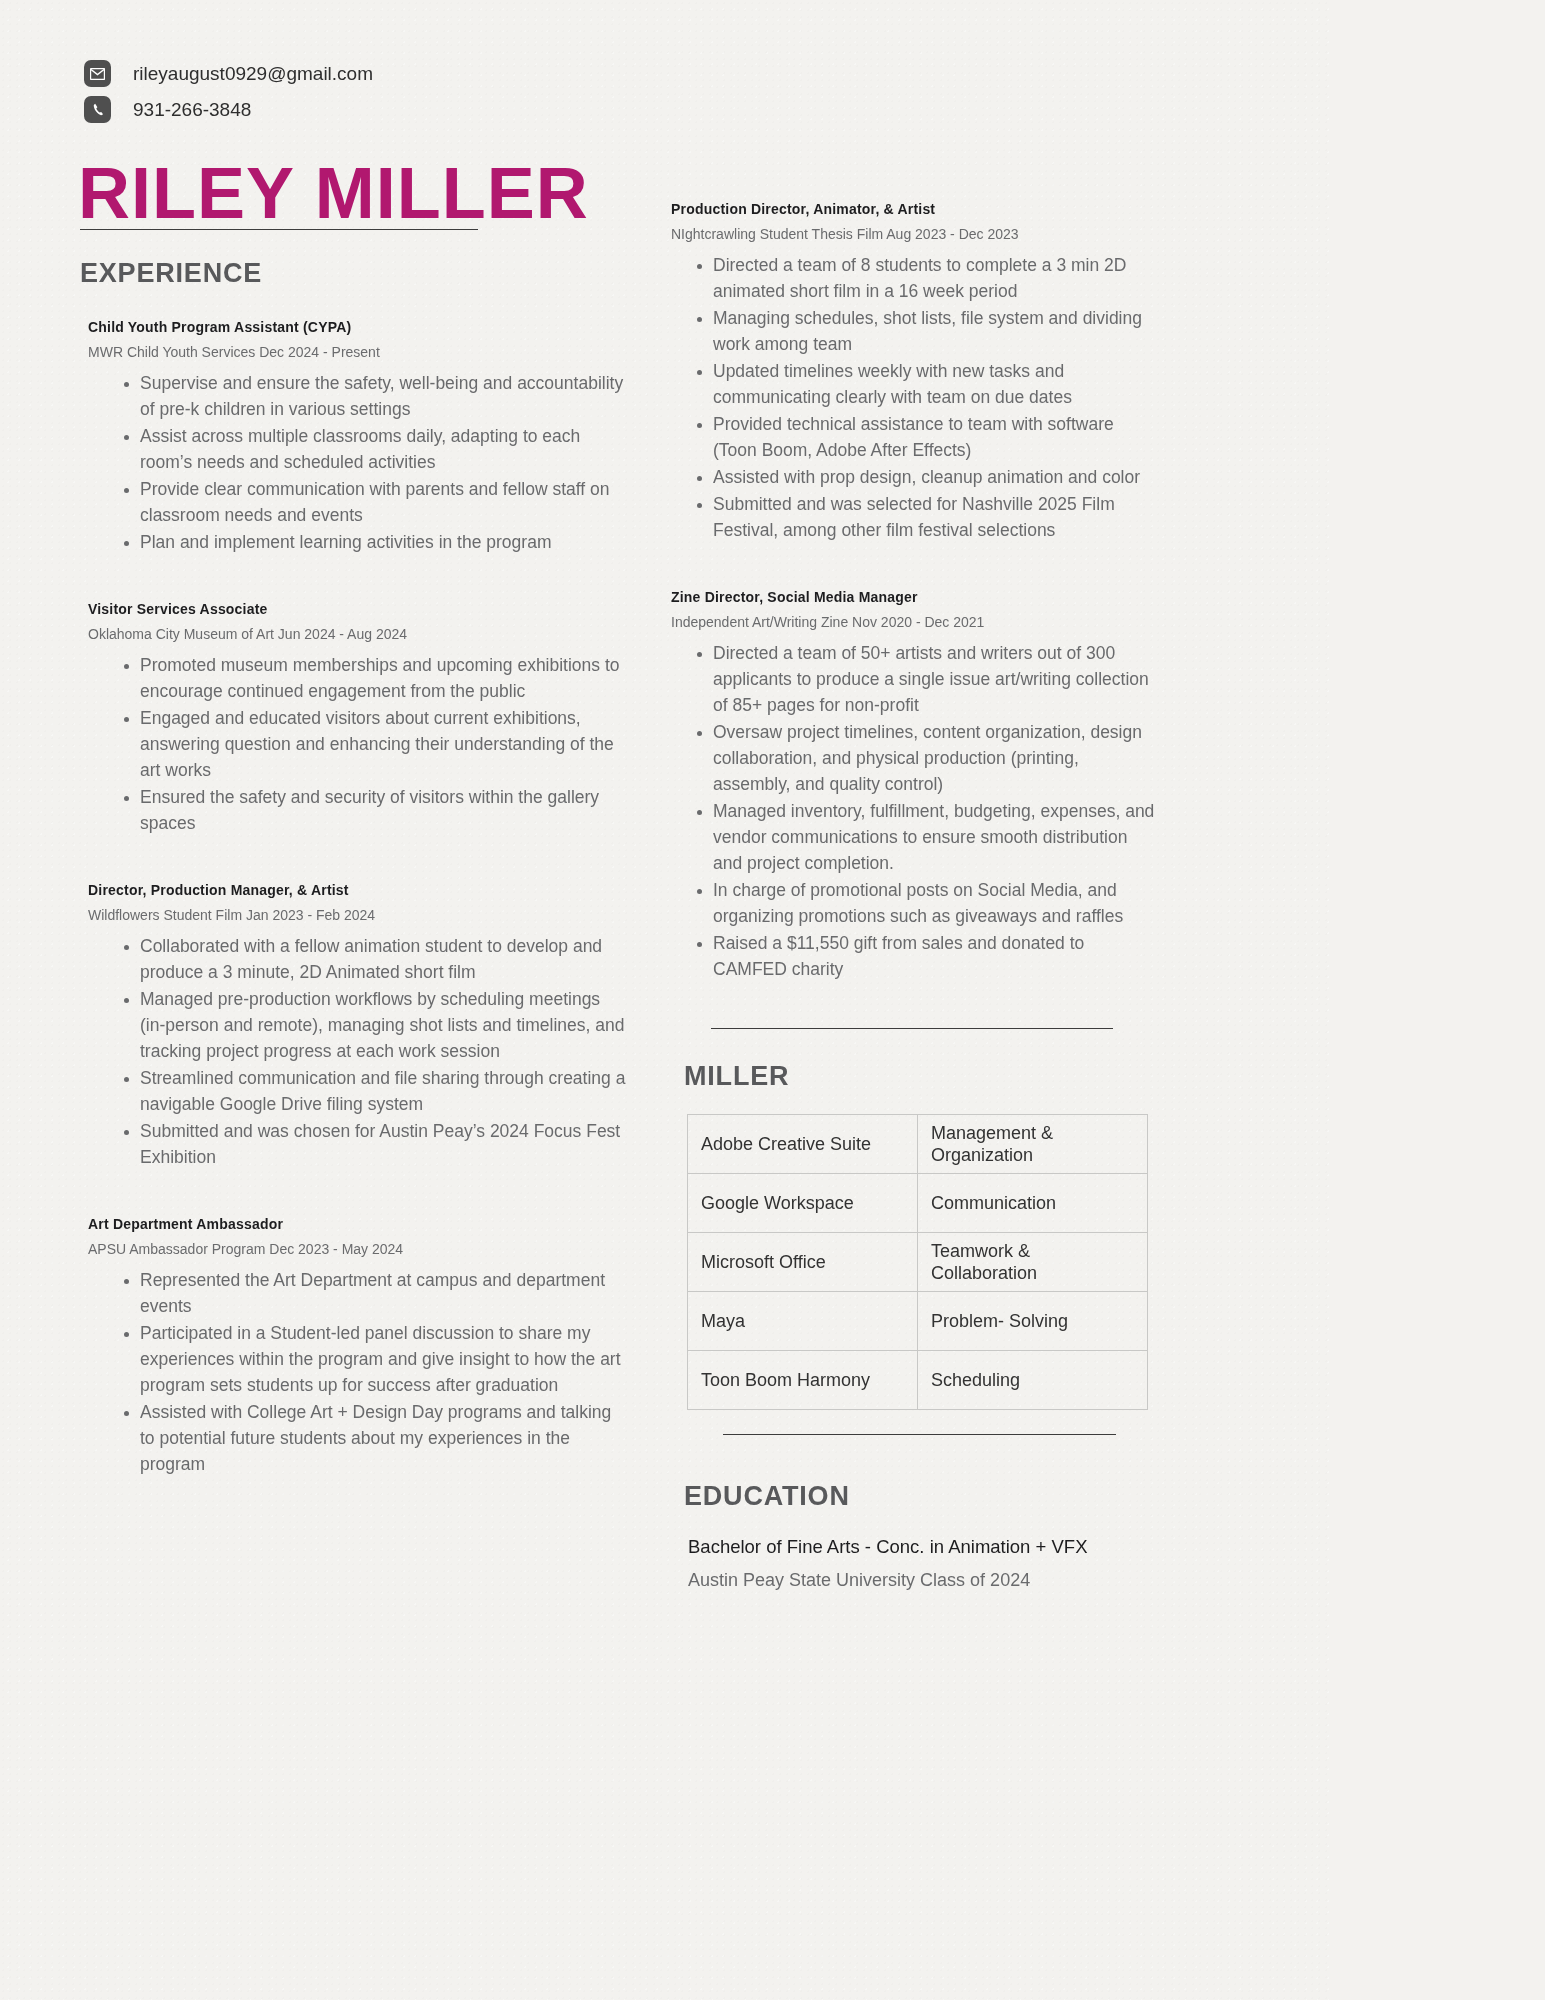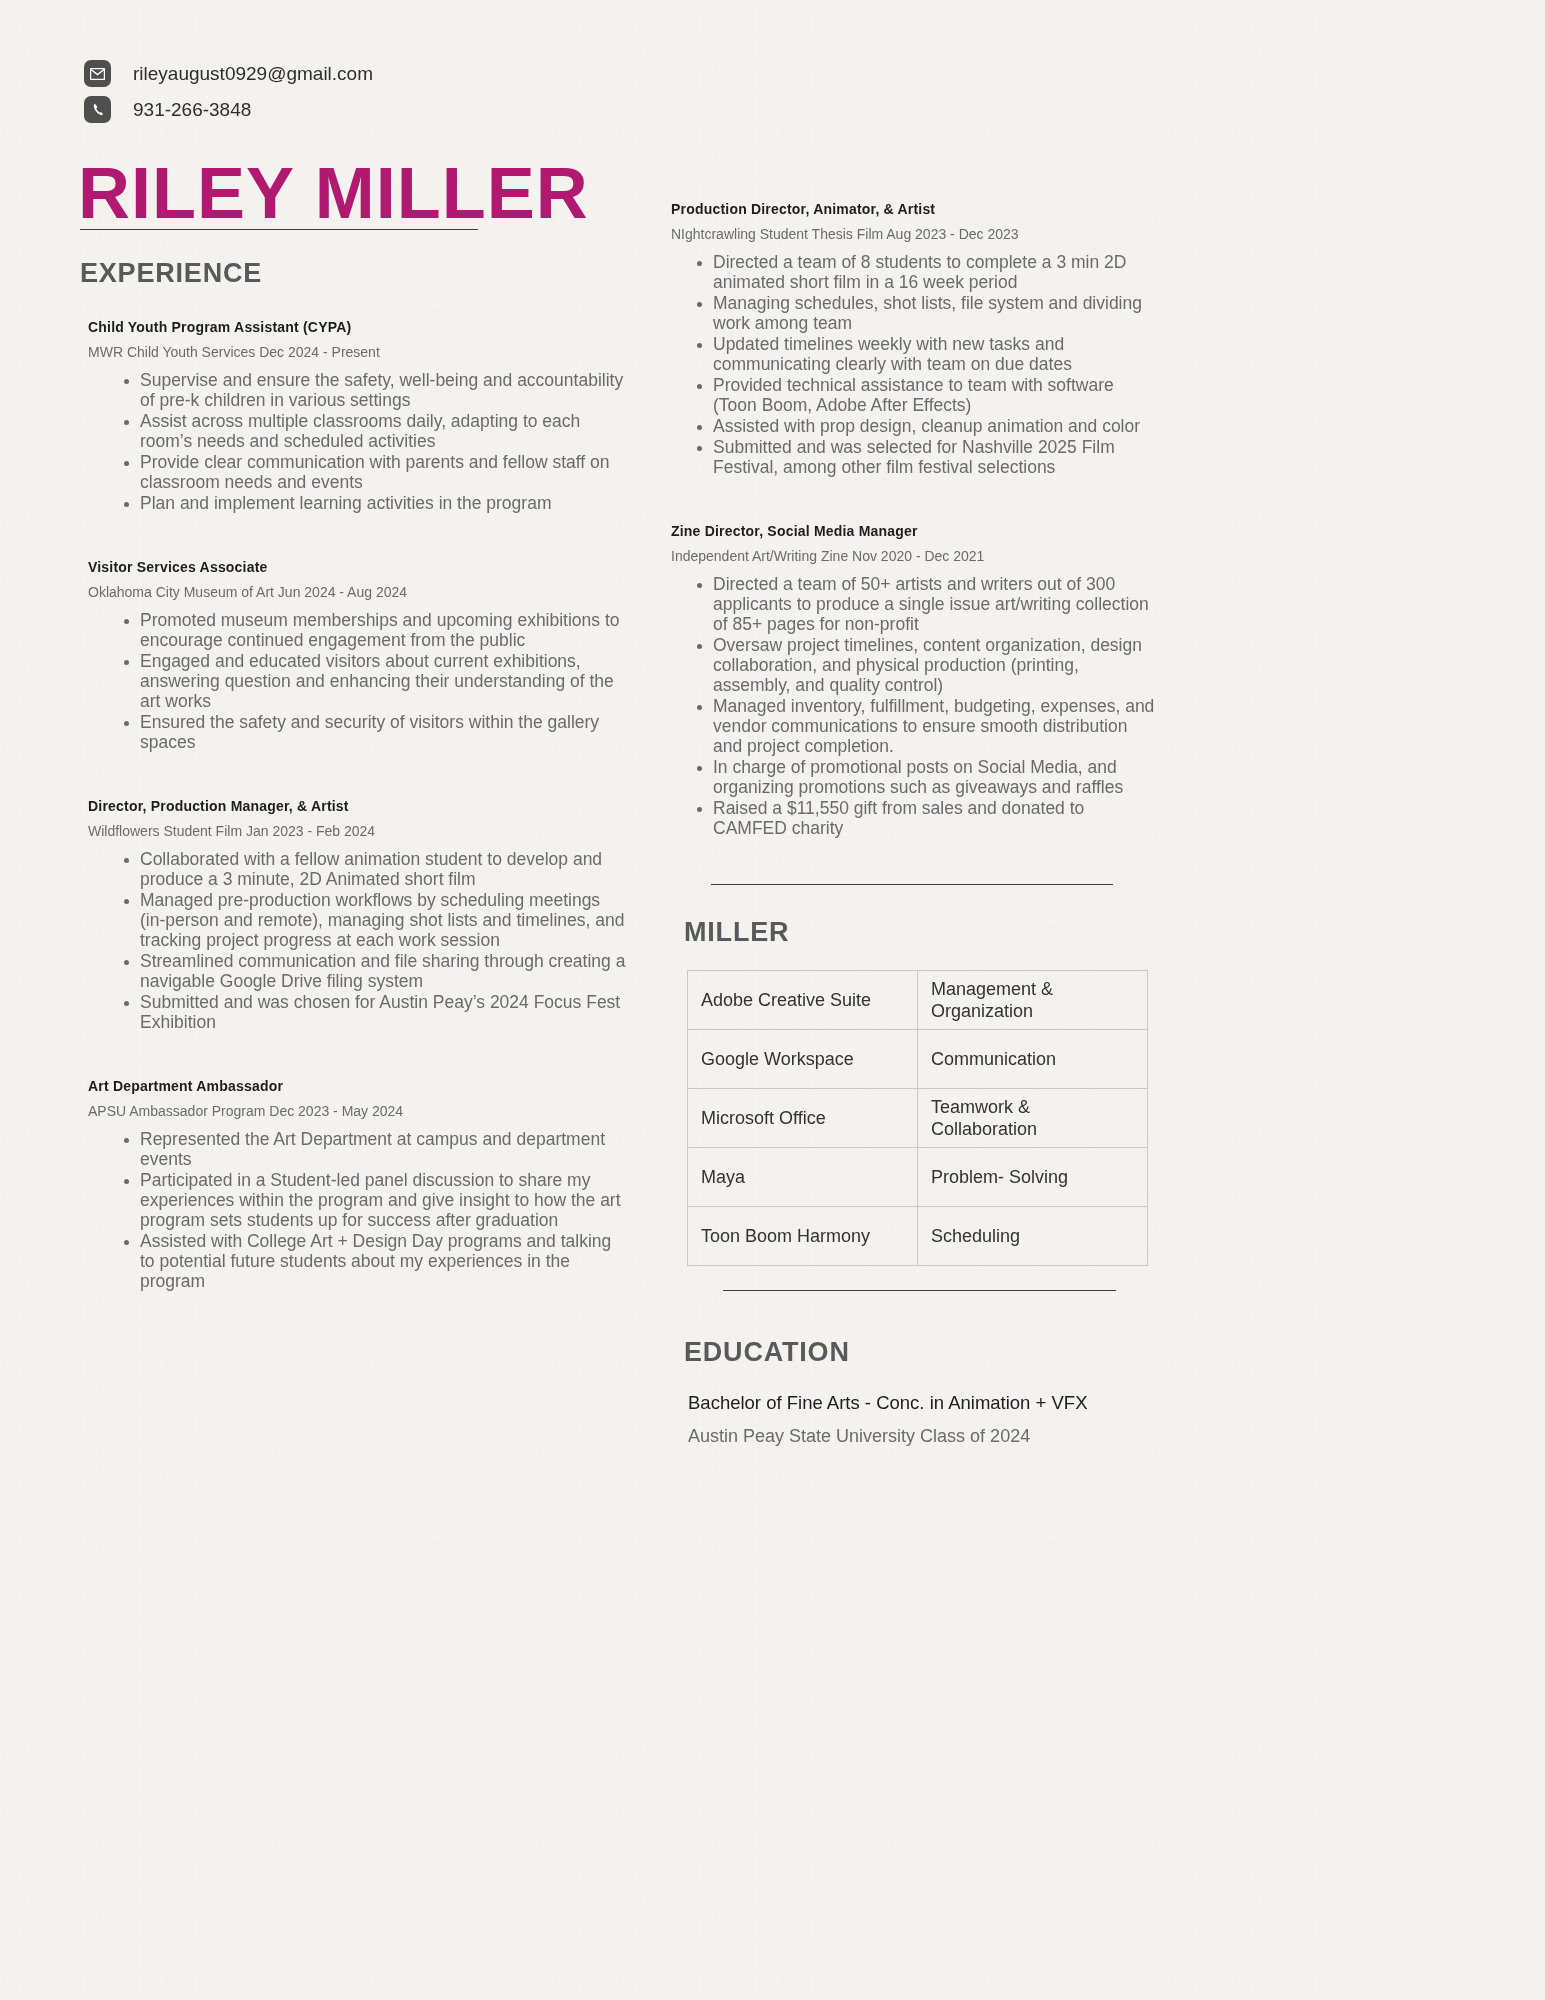--- a/index.html
+++ b/index.html
@@ -34,21 +34,21 @@
   .col-left{position:absolute;left:80px;top:258px;width:548px;}
   .col-right{position:absolute;left:663px;top:201px;width:497px;}
   .sec-heading{font-size:27px;font-weight:bold;color:#58595b;letter-spacing:0.8px;
     margin:0 0 30px 0;}
   .job{margin-bottom:46px;}
   .job-title{font-size:14px;font-weight:bold;color:#1d1d1f;letter-spacing:0.2px;
     margin:0 0 9px 8px;}
   .job-sub{font-size:14px;color:#6a6b6d;margin:0 0 10px 8px;}
   .job ul{margin:0;padding-left:60px;}
   .col-right .job ul{padding-left:50px;}
-  .job li{font-size:17.5px;line-height:20px;color:#696a6c;margin-bottom:1px;}
+  .job li{font-size:17.5px;line-height:26px;color:#696a6c;margin-bottom:1px;}
   .job li::marker{color:#696a6c;font-size:15px;}
   
   .divider{border-top:1.6px solid #3c3c3c;height:0;}
   .divider.d1{width:402px;margin:36px 0 0 48px;}
   .divider.d2{width:393px;margin:24px 0 0 60px;}
   .skills-heading{margin:32px 0 22px 21px;}
   .skills-table{border-collapse:collapse;margin-left:24px;width:461px;
     background:transparent;}
   .skills-table td{border:1px solid #c8c8c6;height:54px;vertical-align:middle;
     padding:2px 10px 2px 13px;font-size:18px;color:#323232;width:50%;line-height:22px;}

